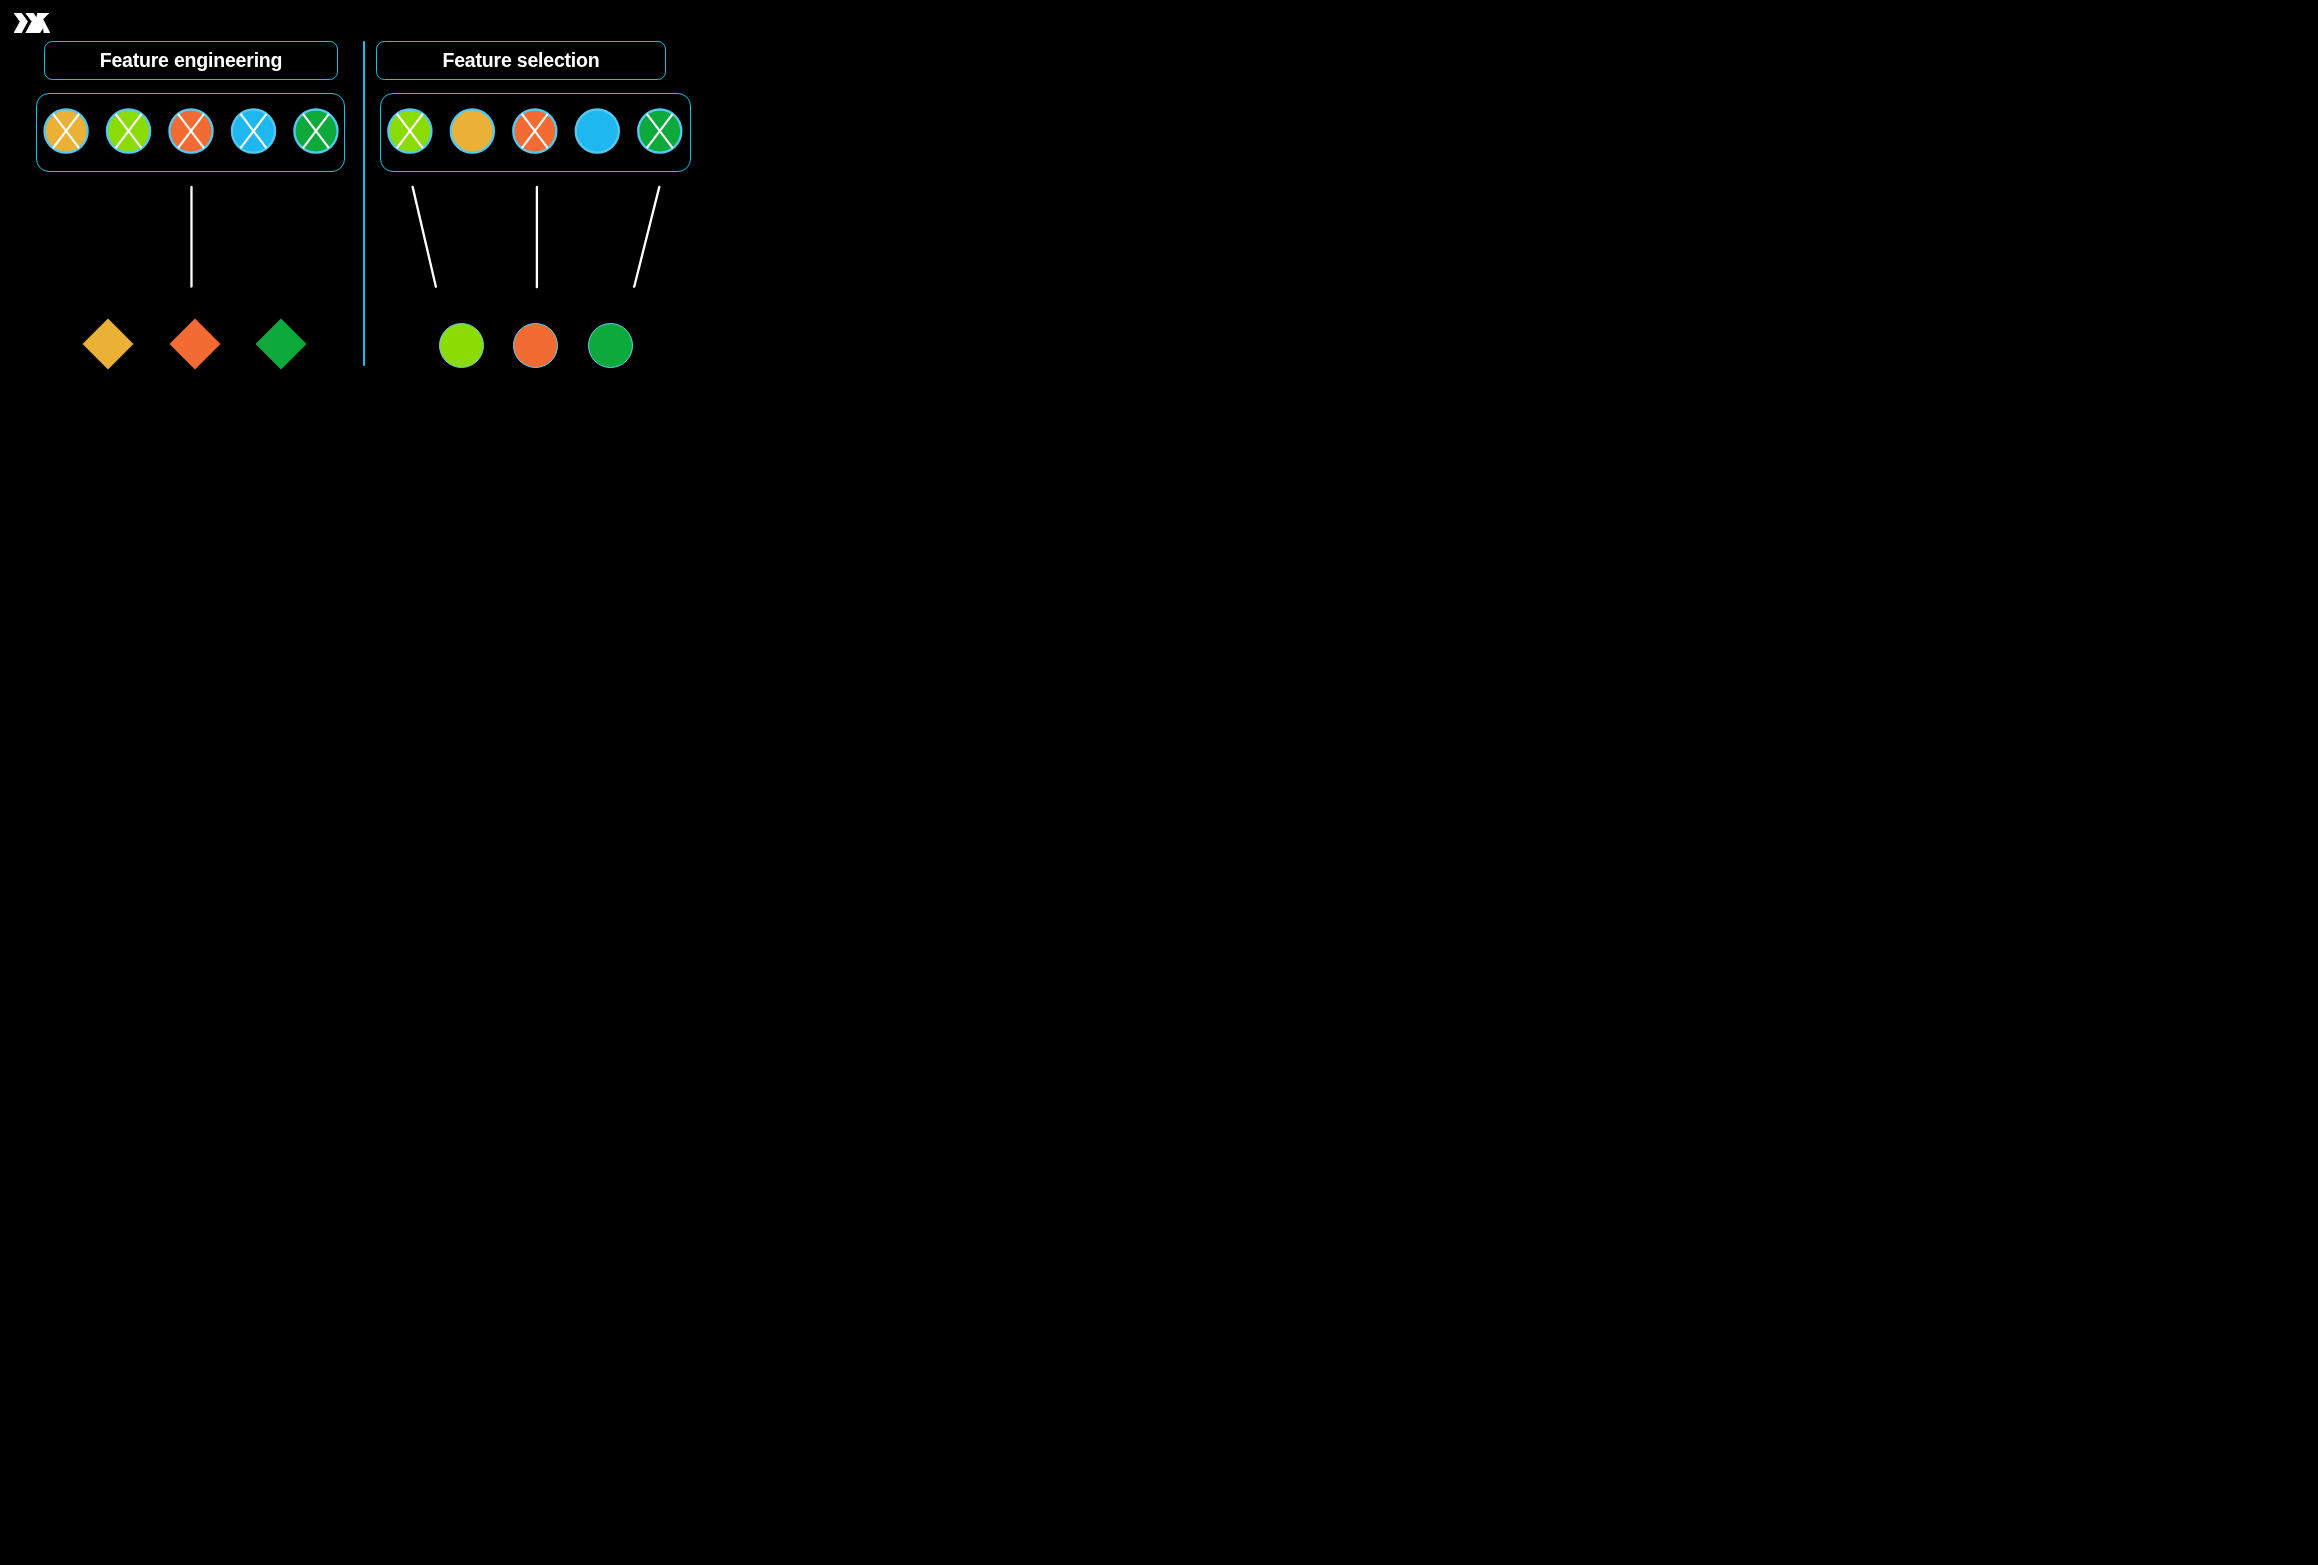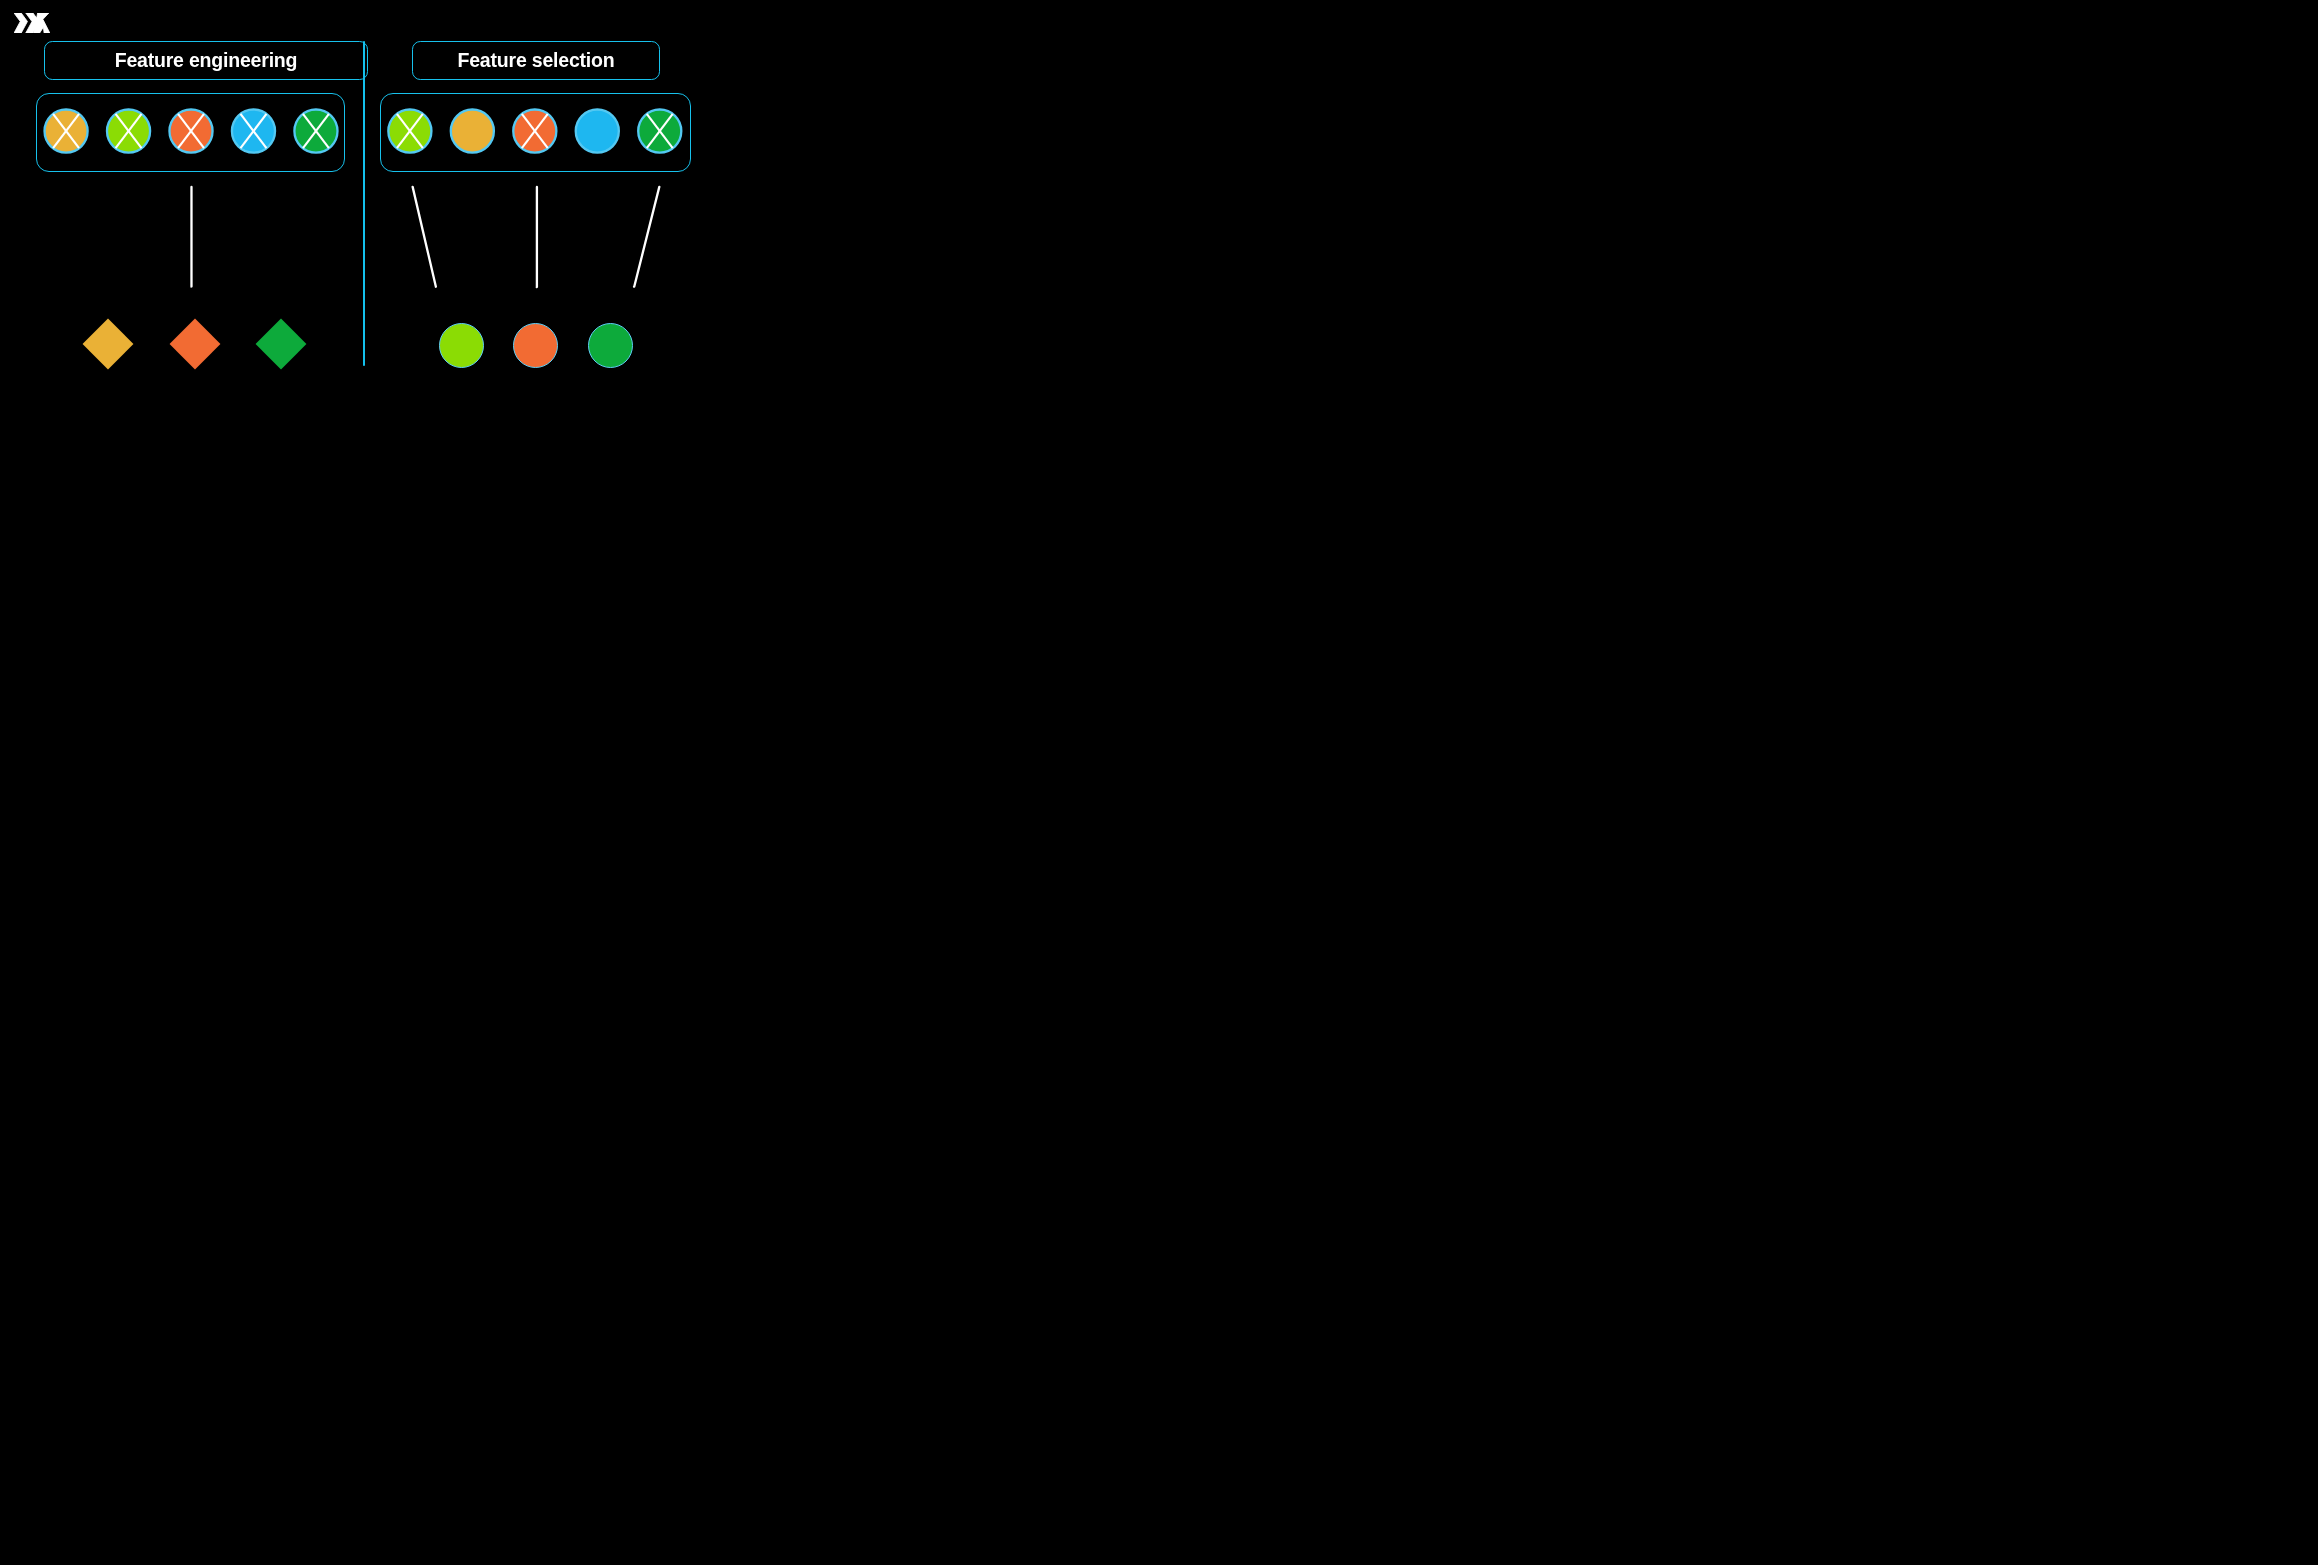--- a/index.html
+++ b/index.html
@@ -39,21 +39,21 @@
 <div id="stage">
 
   <svg id="logo" style="position:absolute;left:14px;top:13.4px" width="36" height="20" viewBox="0 0 300 167">
     <g fill="#ffffff" stroke="#ffffff" stroke-width="7" stroke-linejoin="round">
       <polygon points="0,0 60,0 112,71 60,167 0,167 52,71"></polygon>
       <polygon points="98,0 158,0 210,71 158,167 98,167 150,71"></polygon>
       <polygon points="197,0 290,0 241,53 299,167 251,167 245,118 214,167 164,167"></polygon>
     </g>
   </svg>
 
-  <div class="title-box" style="left:44px;width:324px">
+  <div class="title-box" style="left:44px;width:294px">
     <span>Feature engineering</span>
   </div>
   <div class="feature-box" style="left:36px;width:309px">
     <svg class="circle-row" width="307" height="76" viewBox="0 0 661 164">
         <circle cx="62" cy="80" r="46.5" fill="#eab136" stroke="#53c8f2" stroke-width="5"></circle>
         <line x1="34" y1="43" x2="90" y2="117" stroke="#ffffff" stroke-width="4.6"></line>
         <line x1="90" y1="43" x2="34" y2="117" stroke="#ffffff" stroke-width="4.6"></line>
         <circle cx="196.8" cy="80" r="46.5" fill="#8bdc04" stroke="#53c8f2" stroke-width="5"></circle>
         <line x1="168.8" y1="43" x2="224.8" y2="117" stroke="#ffffff" stroke-width="4.6"></line>
         <line x1="224.8" y1="43" x2="168.8" y2="117" stroke="#ffffff" stroke-width="4.6"></line>
@@ -62,21 +62,21 @@
         <line x1="359.6" y1="43" x2="303.6" y2="117" stroke="#ffffff" stroke-width="4.6"></line>
         <circle cx="466.40000000000003" cy="80" r="46.5" fill="#1eb7f0" stroke="#53c8f2" stroke-width="5"></circle>
         <line x1="438.40000000000003" y1="43" x2="494.40000000000003" y2="117" stroke="#ffffff" stroke-width="4.6"></line>
         <line x1="494.40000000000003" y1="43" x2="438.40000000000003" y2="117" stroke="#ffffff" stroke-width="4.6"></line>
         <circle cx="601.2" cy="80" r="46.5" fill="#0daa3b" stroke="#53c8f2" stroke-width="5"></circle>
         <line x1="573.2" y1="43" x2="629.2" y2="117" stroke="#ffffff" stroke-width="4.6"></line>
         <line x1="629.2" y1="43" x2="573.2" y2="117" stroke="#ffffff" stroke-width="4.6"></line>
       </svg>
   </div>
 
-  <div class="title-box" style="left:412px;width:248px">
+  <div class="title-box" style="left:376px;width:290px">
     <span>Feature selection</span>
   </div>
   <div class="feature-box" style="left:380px;width:311px">
     <svg class="circle-row" width="308" height="76" viewBox="0 0 664 164">
         <circle cx="62" cy="80" r="46.5" fill="#8bdc04" stroke="#53c8f2" stroke-width="5"></circle>
         <line x1="34" y1="43" x2="90" y2="117" stroke="#ffffff" stroke-width="4.6"></line>
         <line x1="90" y1="43" x2="34" y2="117" stroke="#ffffff" stroke-width="4.6"></line>
         <circle cx="196.8" cy="80" r="46.5" fill="#eab136" stroke="#53c8f2" stroke-width="5"></circle>
         <circle cx="331.6" cy="80" r="46.5" fill="#f26b33" stroke="#53c8f2" stroke-width="5"></circle>
         <line x1="303.6" y1="43" x2="359.6" y2="117" stroke="#ffffff" stroke-width="4.6"></line>

